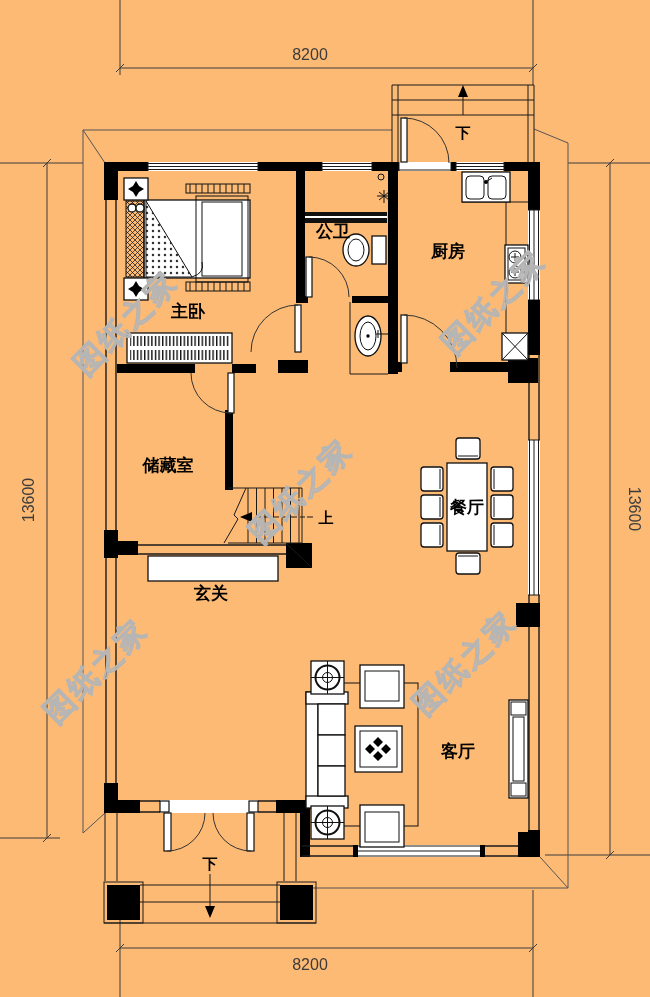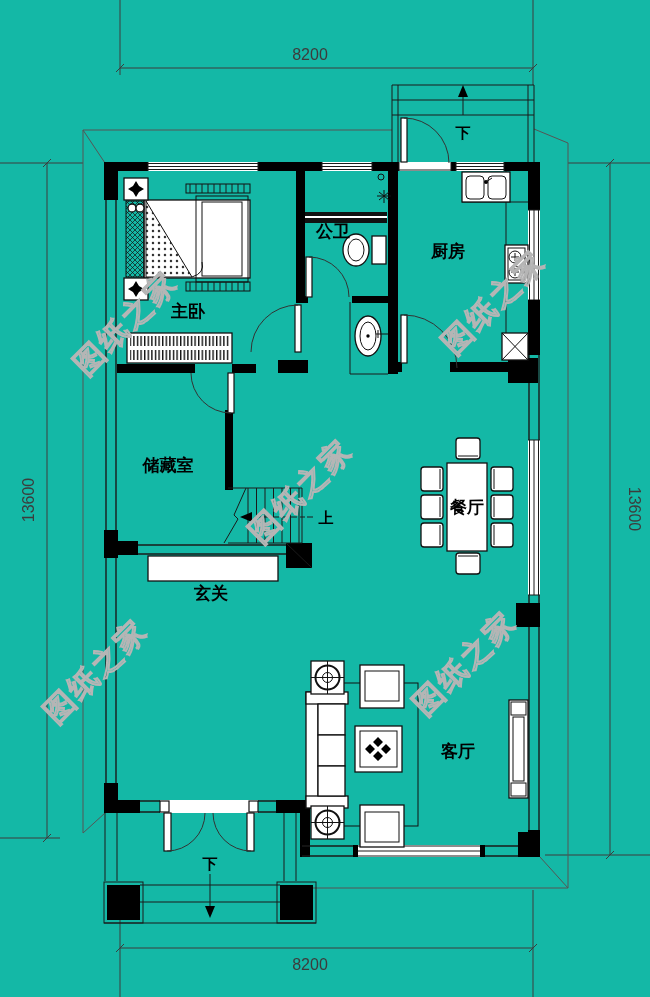--- a/index.html
+++ b/index.html
@@ -1,16 +1,16 @@
 <!DOCTYPE html>
 <html><head>
 <meta charset="utf-8">
 <style>
   html,body{margin:0;padding:0;background:#ffffff;}
-  .page{position:relative;width:650px;height:997px;background:#14b8a6;overflow:hidden;
+  .page{position:relative;width:650px;height:997px;background:#fdba74;overflow:hidden;
         font-family:"Liberation Sans","DejaVu Sans",sans-serif;}
   svg{position:absolute;left:0;top:0;}
   text{font-family:"Liberation Sans","DejaVu Sans",sans-serif;}
   .room-label{font-size:17px;font-weight:bold;fill:#000;}
   .dim-label{font-size:16px;fill:#3c3c3c;}
   .dir-label{font-size:15px;font-weight:bold;fill:#000;}
   .watermark{font-size:30px;font-weight:bold;fill:rgba(255,255,255,0.05);
              stroke:#b5b5b5;stroke-width:1px;letter-spacing:3px;}
   .thin{stroke:#1a1a1a;stroke-width:1;fill:none;}
   .thin2{stroke:#1a1a1a;stroke-width:1.4;fill:none;}

